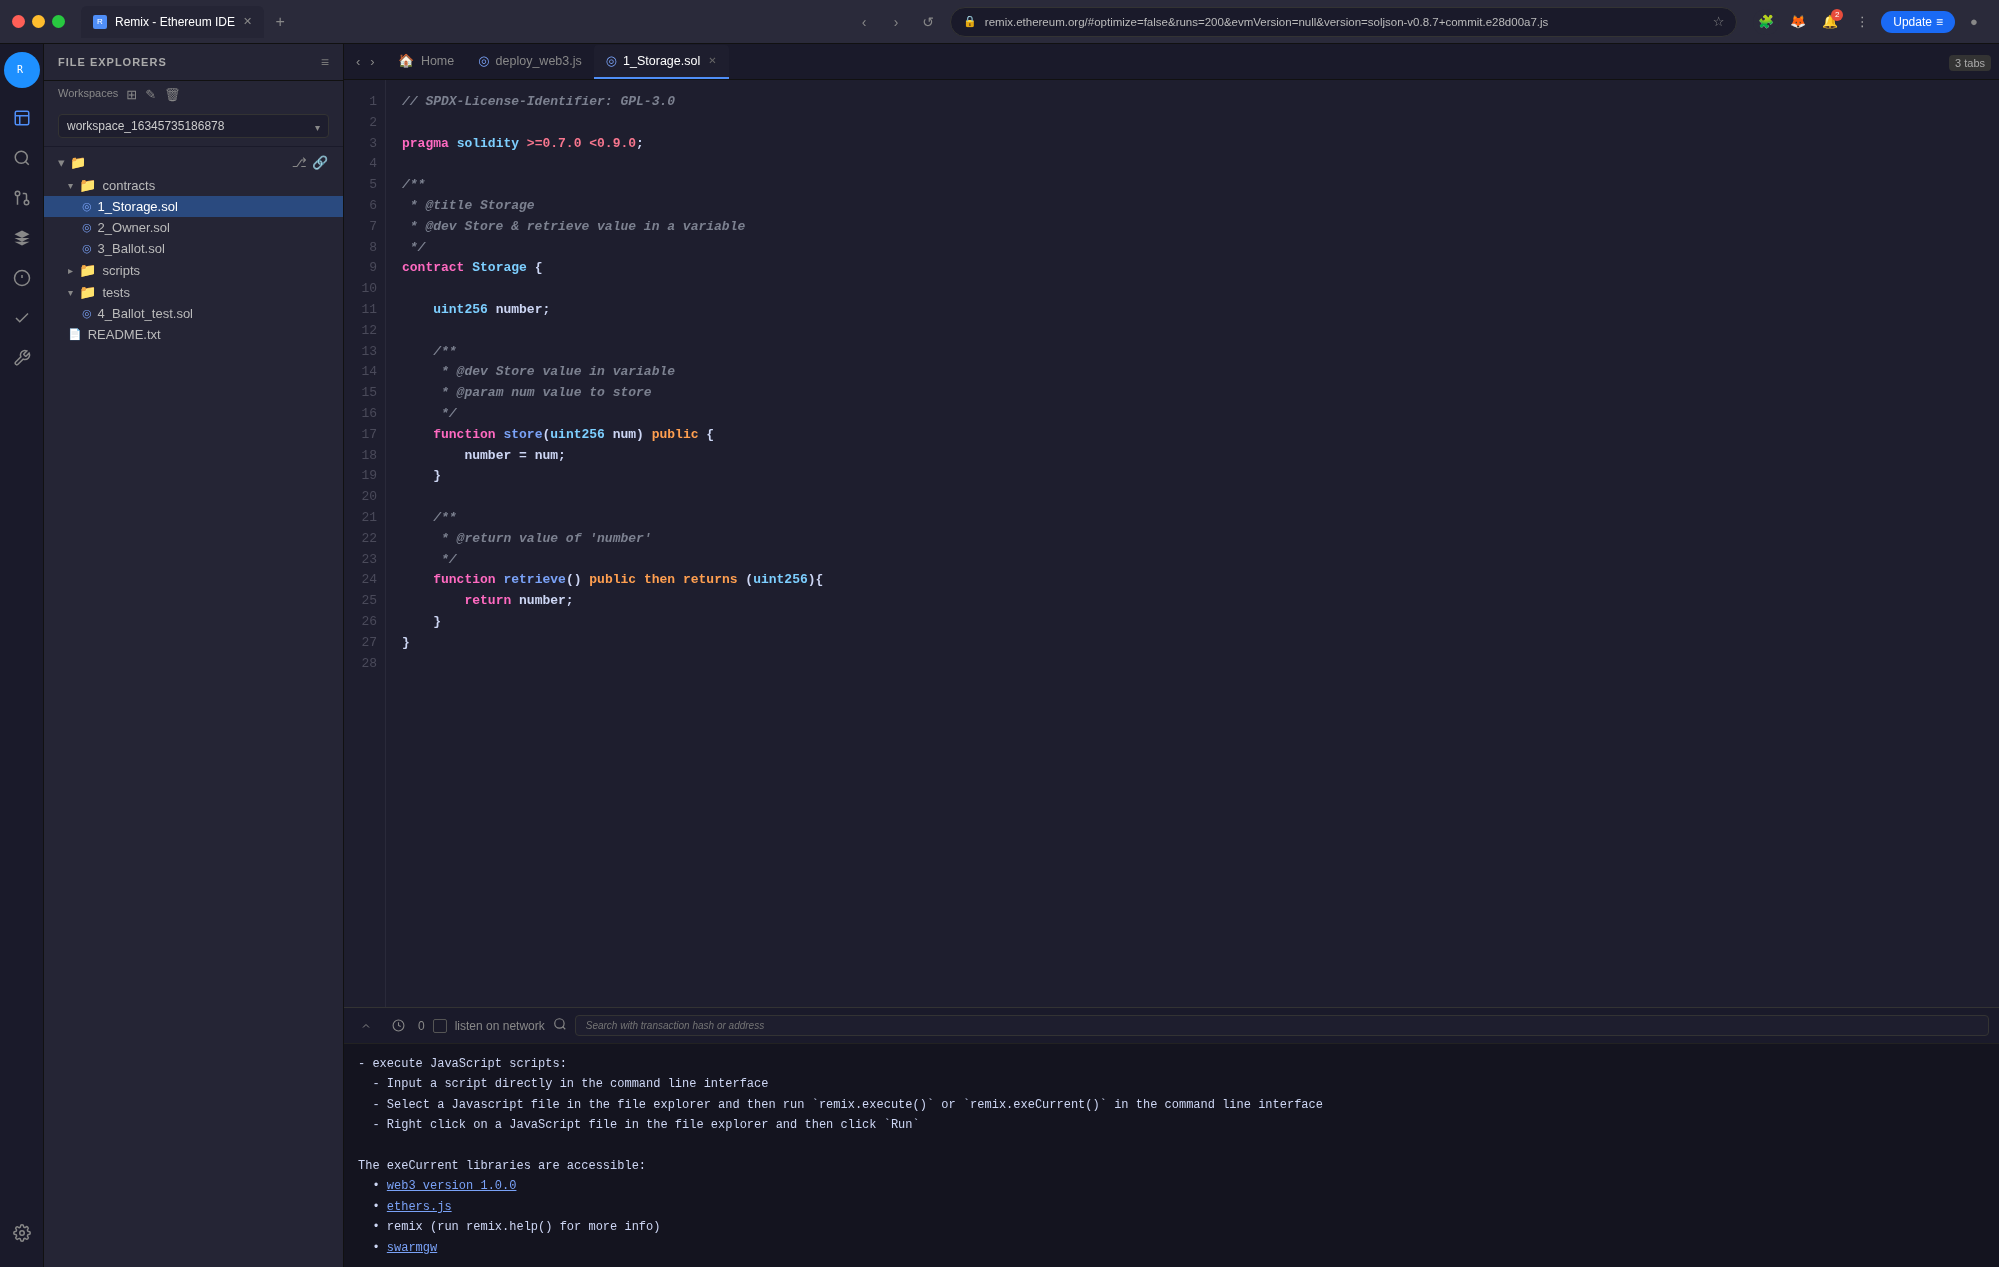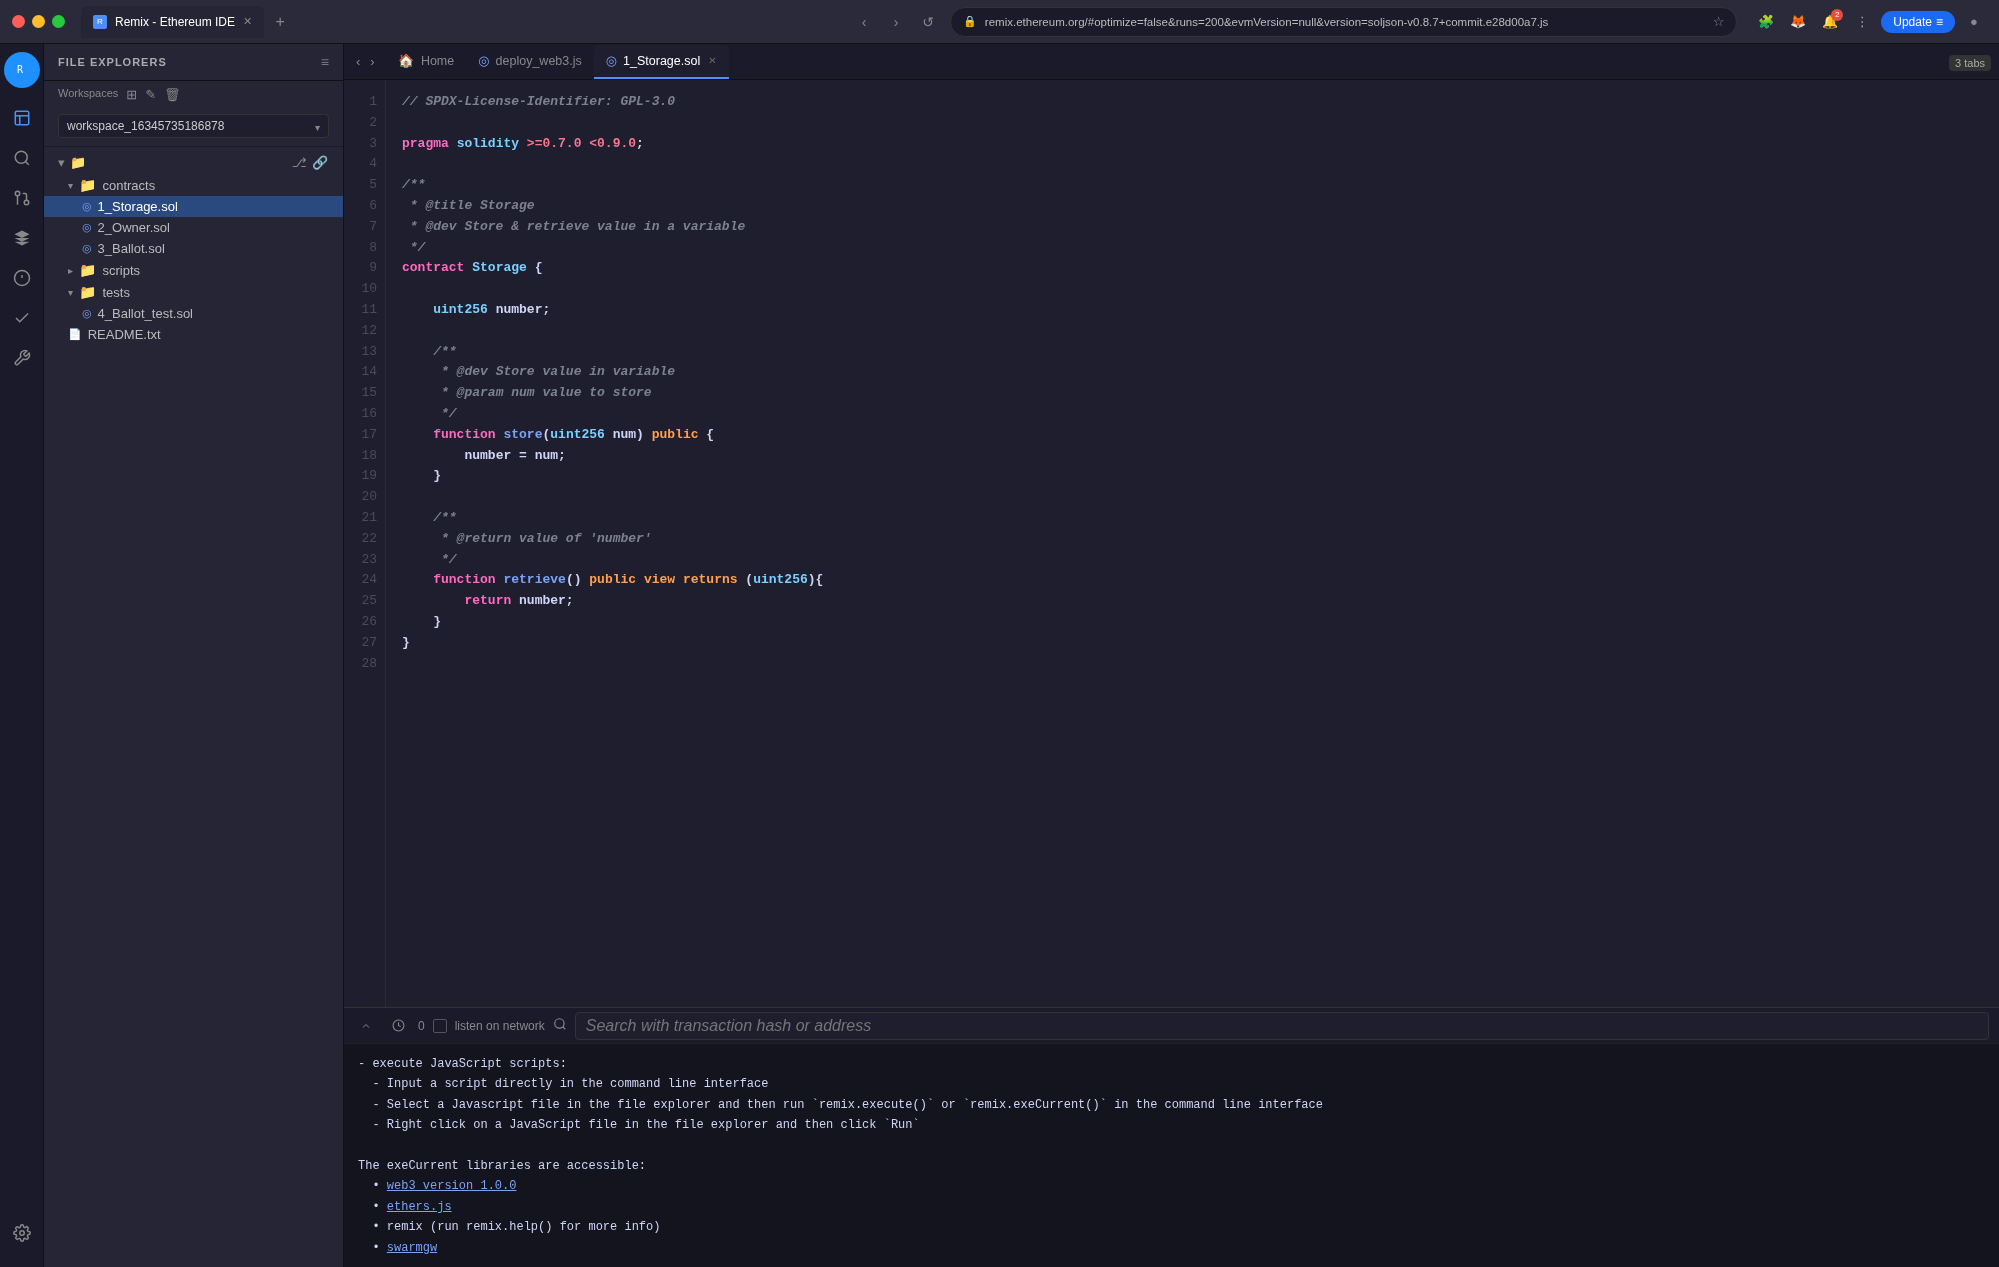--- a/index.html
+++ b/index.html
@@ -424,21 +424,21 @@
     }
     .term-label { font-size: 12px; color: #888; }
     .term-search-icon { color: #888; font-size: 14px; cursor: pointer; }
     .term-search-input {
       flex: 1;
       background: #1e1e2e;
       border: 1px solid #333;
       border-radius: 4px;
       padding: 4px 10px;
       color: #888;
-      font-size: 16px;
+      font-size: 10px;
       font-style: italic;
     }
     .terminal-content {
       flex: 1;
       overflow-y: auto;
       padding: 10px 14px;
       font-family: 'Menlo', 'Monaco', 'Courier New', monospace;
       font-size: 12px;
       color: #cdd6f4;
       line-height: 1.7;
@@ -727,21 +727,21 @@
         <div class="code-line">    <span class="c-comment"> * @dev Store value in variable</span></div>
         <div class="code-line">    <span class="c-comment"> * @param num value to store</span></div>
         <div class="code-line">    <span class="c-comment"> */</span></div>
         <div class="code-line">    <span class="c-keyword">function</span> <span class="c-function">store</span>(<span class="c-type">uint256</span> <span class="c-plain">num) </span><span class="c-keyword2">public</span> {</div>
         <div class="code-line">        <span class="c-plain">number = num;</span></div>
         <div class="code-line">    }</div>
         <div class="code-line">&nbsp;</div>
         <div class="code-line">    <span class="c-comment">/**</span></div>
         <div class="code-line">    <span class="c-comment"> * @return value of 'number'</span></div>
         <div class="code-line">    <span class="c-comment"> */</span></div>
-        <div class="code-line">    <span class="c-keyword">function</span> <span class="c-function">retrieve</span>() <span class="c-keyword2">public</span> <span class="c-keyword2">view</span> <span class="c-keyword2">returns</span> (<span class="c-type">uint256</span>){</div>
+        <div class="code-line">    <span class="c-keyword">function</span> <span class="c-function">retrieve</span>() <span class="c-keyword2">public</span> <span class="c-keyword2">then</span> <span class="c-keyword2">returns</span> (<span class="c-type">uint256</span>){</div>
         <div class="code-line">        <span class="c-keyword">return</span> <span class="c-plain">number;</span></div>
         <div class="code-line">    }</div>
         <div class="code-line">}</div>
       </div>
     </div>
 
     <div class="terminal-area">
       <div class="terminal-toolbar">
         <div class="term-btn">
           <svg width="12" height="12" viewBox="0 0 24 24" fill="none" stroke="currentColor" stroke-width="2">

